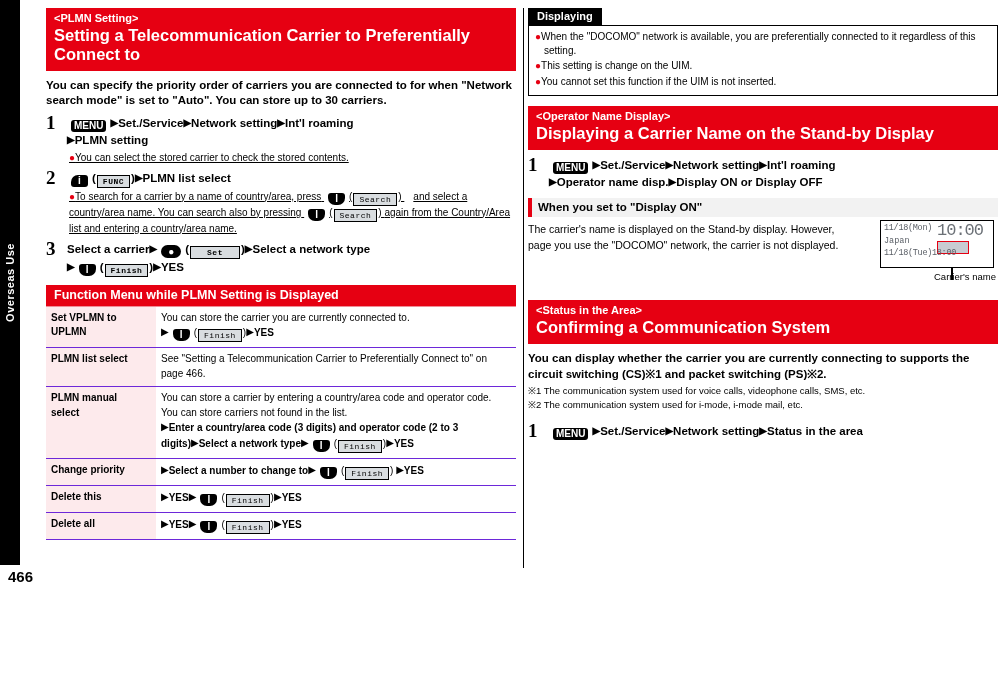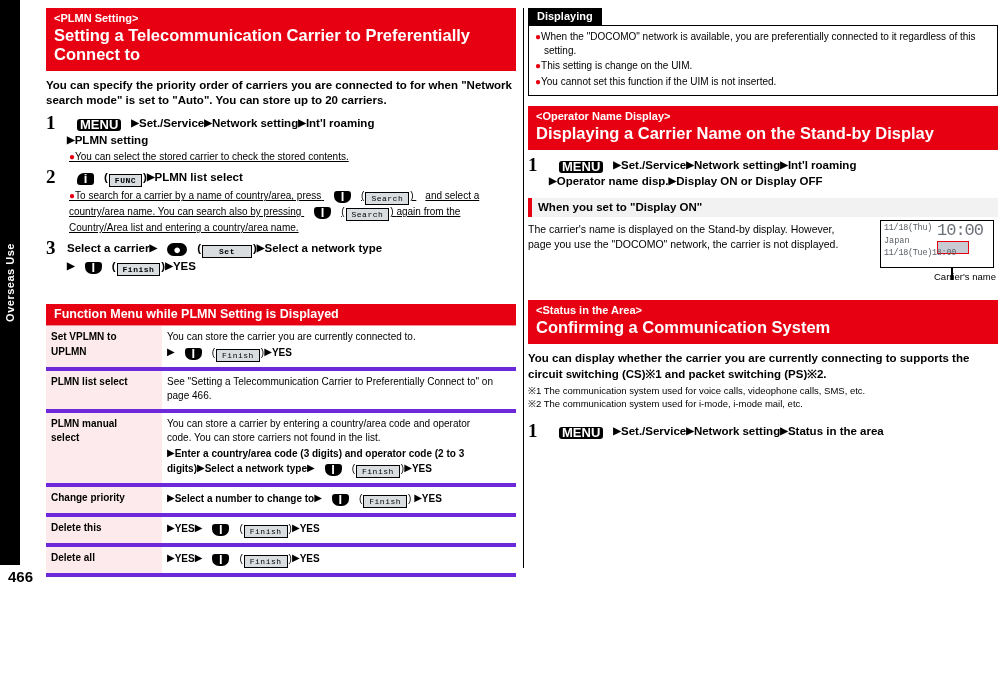--- a/index.html
+++ b/index.html
@@ -133,27 +133,27 @@
     padding-left: 9px;
   }
 
   
   .key {
     display: inline-block;
     vertical-align: -2px;
     border-radius: 3px;
     background: #000000;
     color: #ffffff;
-    font-size: 13px;
+    font-size: 10px;
     font-weight: bold;
     text-align: center;
     line-height: 12px;
     height: 12px;
     padding: 0 3px;
-    margin: 0 10px;
+    margin: 0 4px;
     font-family: "Liberation Sans", sans-serif;
   }
   .key.menu { min-width: 26px; }
   .key.round {
     border-radius: 7px;
     min-width: 14px;
     height: 13px;
     line-height: 13px;
   }
   .key.lkey {
@@ -182,30 +182,30 @@
     vertical-align: 1px;
   }
 
   
   .fm-title {
     background: #e60012;
     color: #ffffff;
     font-size: 12.5px;
     font-weight: bold;
     padding: 3px 8px 4px 8px;
-    margin-top: 28px;
+    margin-top: 8px;
   }
   table.fm {
     border-collapse: collapse;
     width: 100%;
     margin-top: 0;
   }
   table.fm td {
-    border-bottom: 4px solid #6d28d9;
-    padding: 4px 23px 5px 5px;
+    border-bottom: 1px solid #6d28d9;
+    padding: 4px 17px 5px 5px;
     vertical-align: top;
     font-size: 10px;
     line-height: 1.45;
   }
   table.fm tr:first-child td { border-top: 1px solid #f08c96; }
   table.fm td.lbl {
     width: 88px;
     background: #fdeaec;
     font-weight: bold;
     color: #000000;
@@ -314,21 +314,21 @@
 
   <div class="vert-rule"></div>
 
   <div class="content-left">
 
     <div class="red-header">
       <div class="sub">&lt;PLMN Setting&gt;</div>
       <div class="main">Setting a Telecommunication Carrier to Preferentially Connect to</div>
     </div>
 
-    <div class="lead">You can specify the priority order of carriers you are connected to for when "Network search mode" is set to "Auto". You can store up to 20 carriers.</div>
+    <div class="lead">You can specify the priority order of carriers you are connected to for when "Network search mode" is set to "Auto". You can store up to 30 carriers.</div>
 
     <div class="step">
       <div class="step-num">1</div>
       <div class="step-body">
         <span class="key menu">MENU</span><span class="arrow">▶</span><span>Set./Service</span><span class="arrow">▶</span><span>Network setting</span><span class="arrow">▶</span><span>Int'l roaming</span><br>
         <span class="arrow">▶</span><span>PLMN setting</span>
       </div>
       <div class="bullet-note">
         <span class="bdot">●</span><span>You can select the stored carrier to check the stored contents.</span>
       </div>
@@ -425,21 +425,21 @@
         <span class="arrow">▶</span><span>Operator name disp.</span><span class="arrow">▶</span><span>Display ON or Display OFF</span>
       </div>
     </div>
 
     <div class="subhead-gray">When you set to "Display ON"</div>
 
     <div style="position:relative; min-height:72px;">
       <div class="plain" style="width:330px;">The carrier's name is displayed on the Stand-by display. However, page you use the "DOCOMO" network, the carrier is not displayed.</div>
       <div class="screen-mock" style="top:-2px;">
         <div class="lcd-box">
-          <div class="lcd-l1">11/18(Thu)</div>
+          <div class="lcd-l1">11/18(Mon)</div>
           <div class="lcd-time">10:00</div>
           <div class="lcd-l2">Japan</div>
           <div class="lcd-carrier"></div>
           <div class="lcd-l3">11/18(Tue)18:00</div>
           <div class="carrier-arrow"></div>
         </div>
         <div class="carrier-label">Carrier's name</div>
       </div>
     </div>
 

